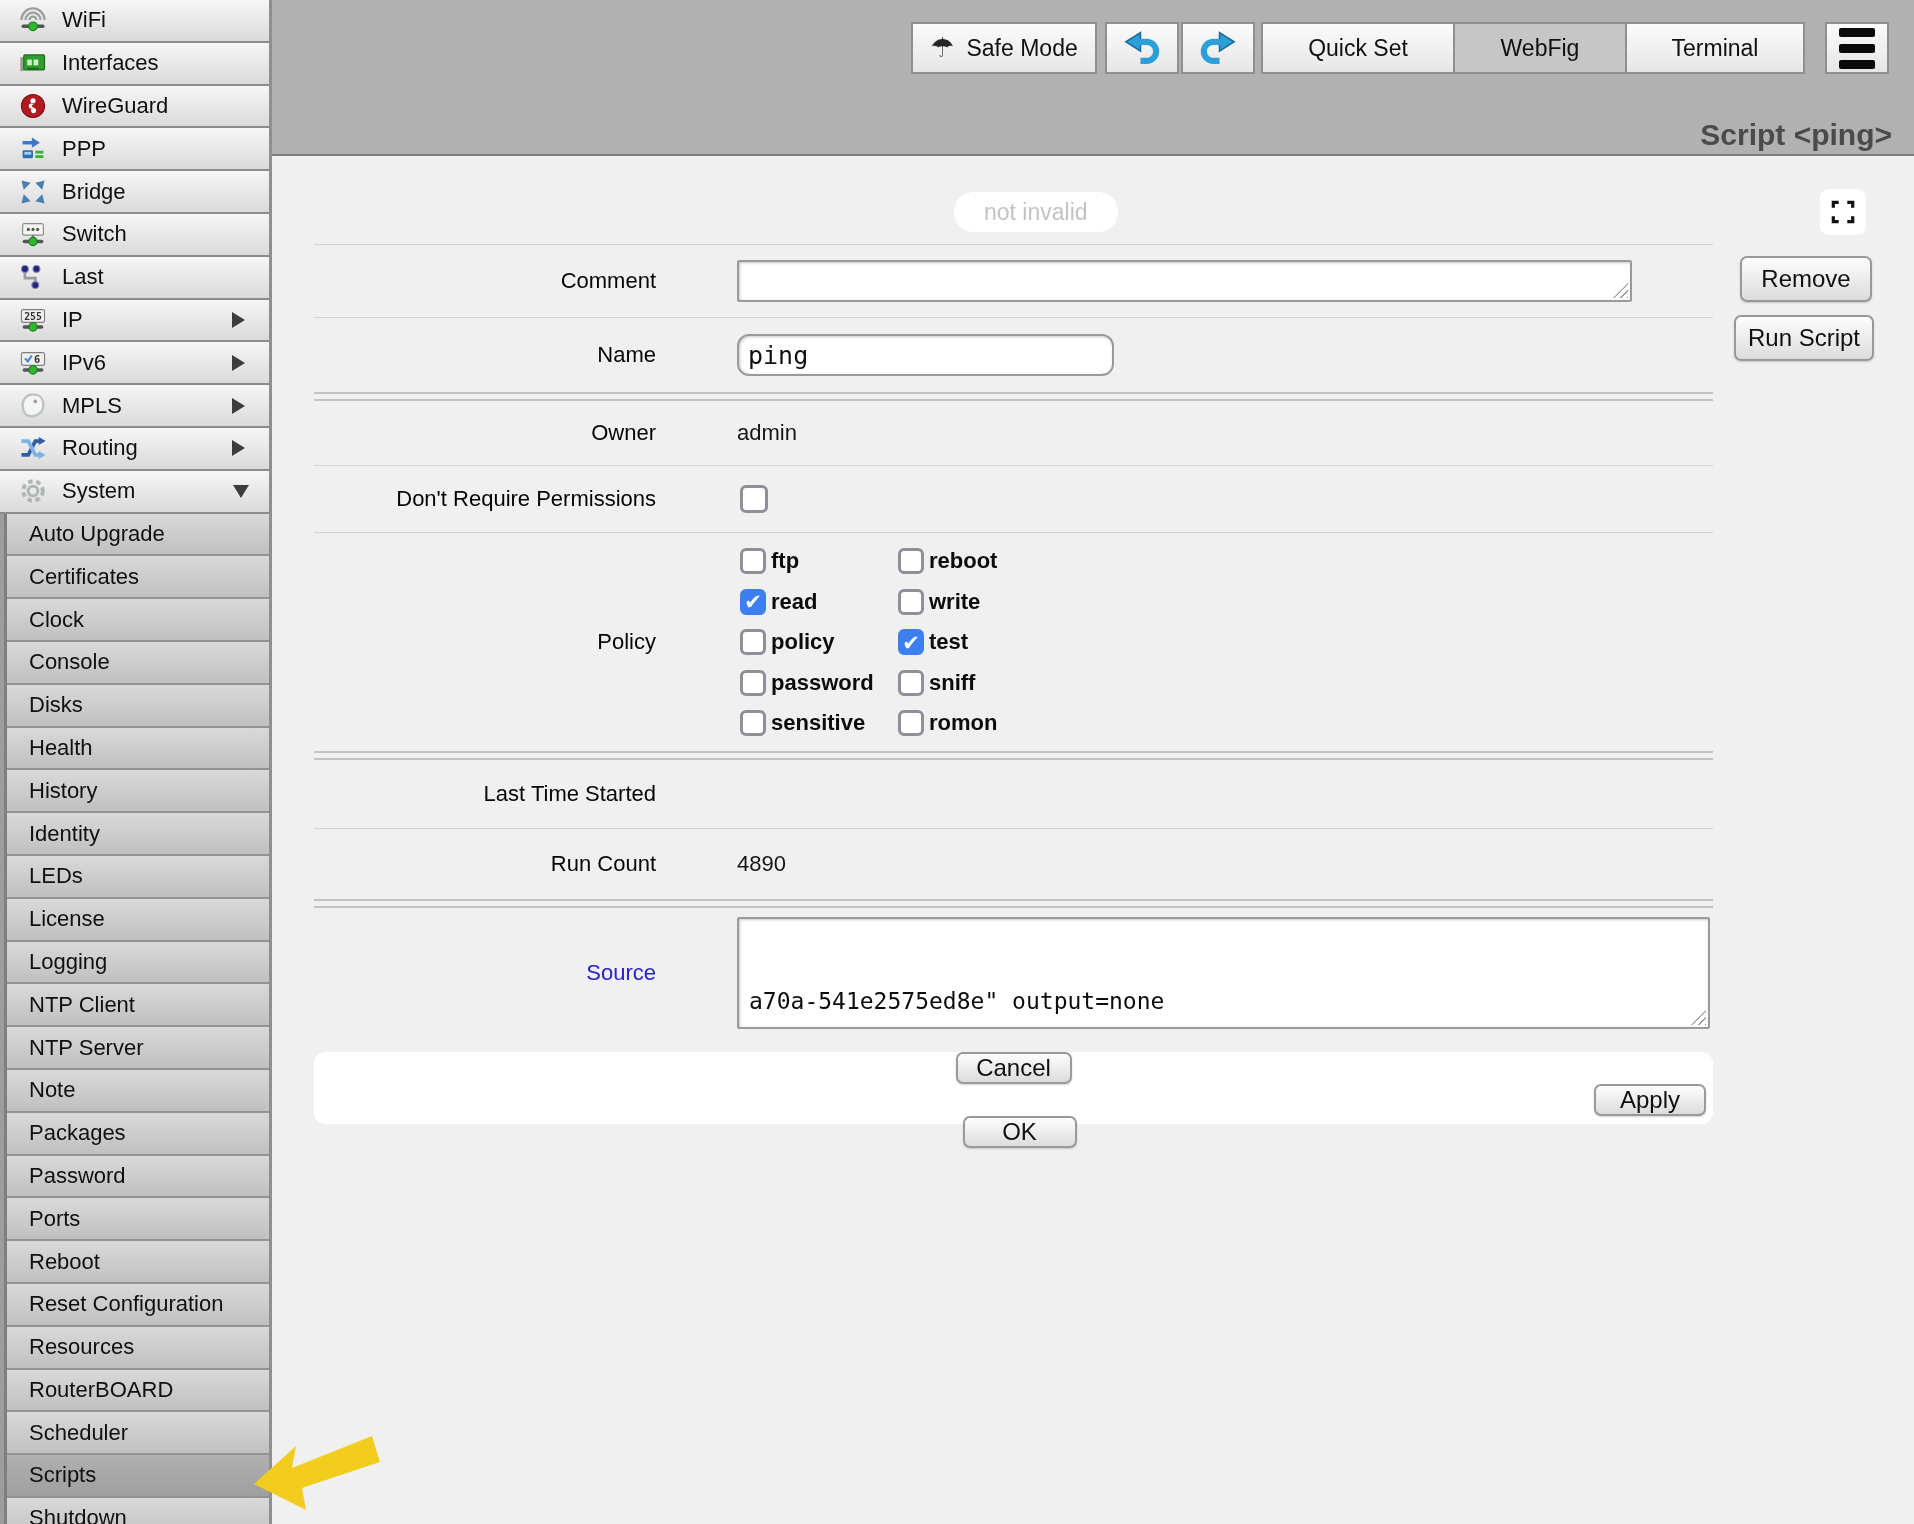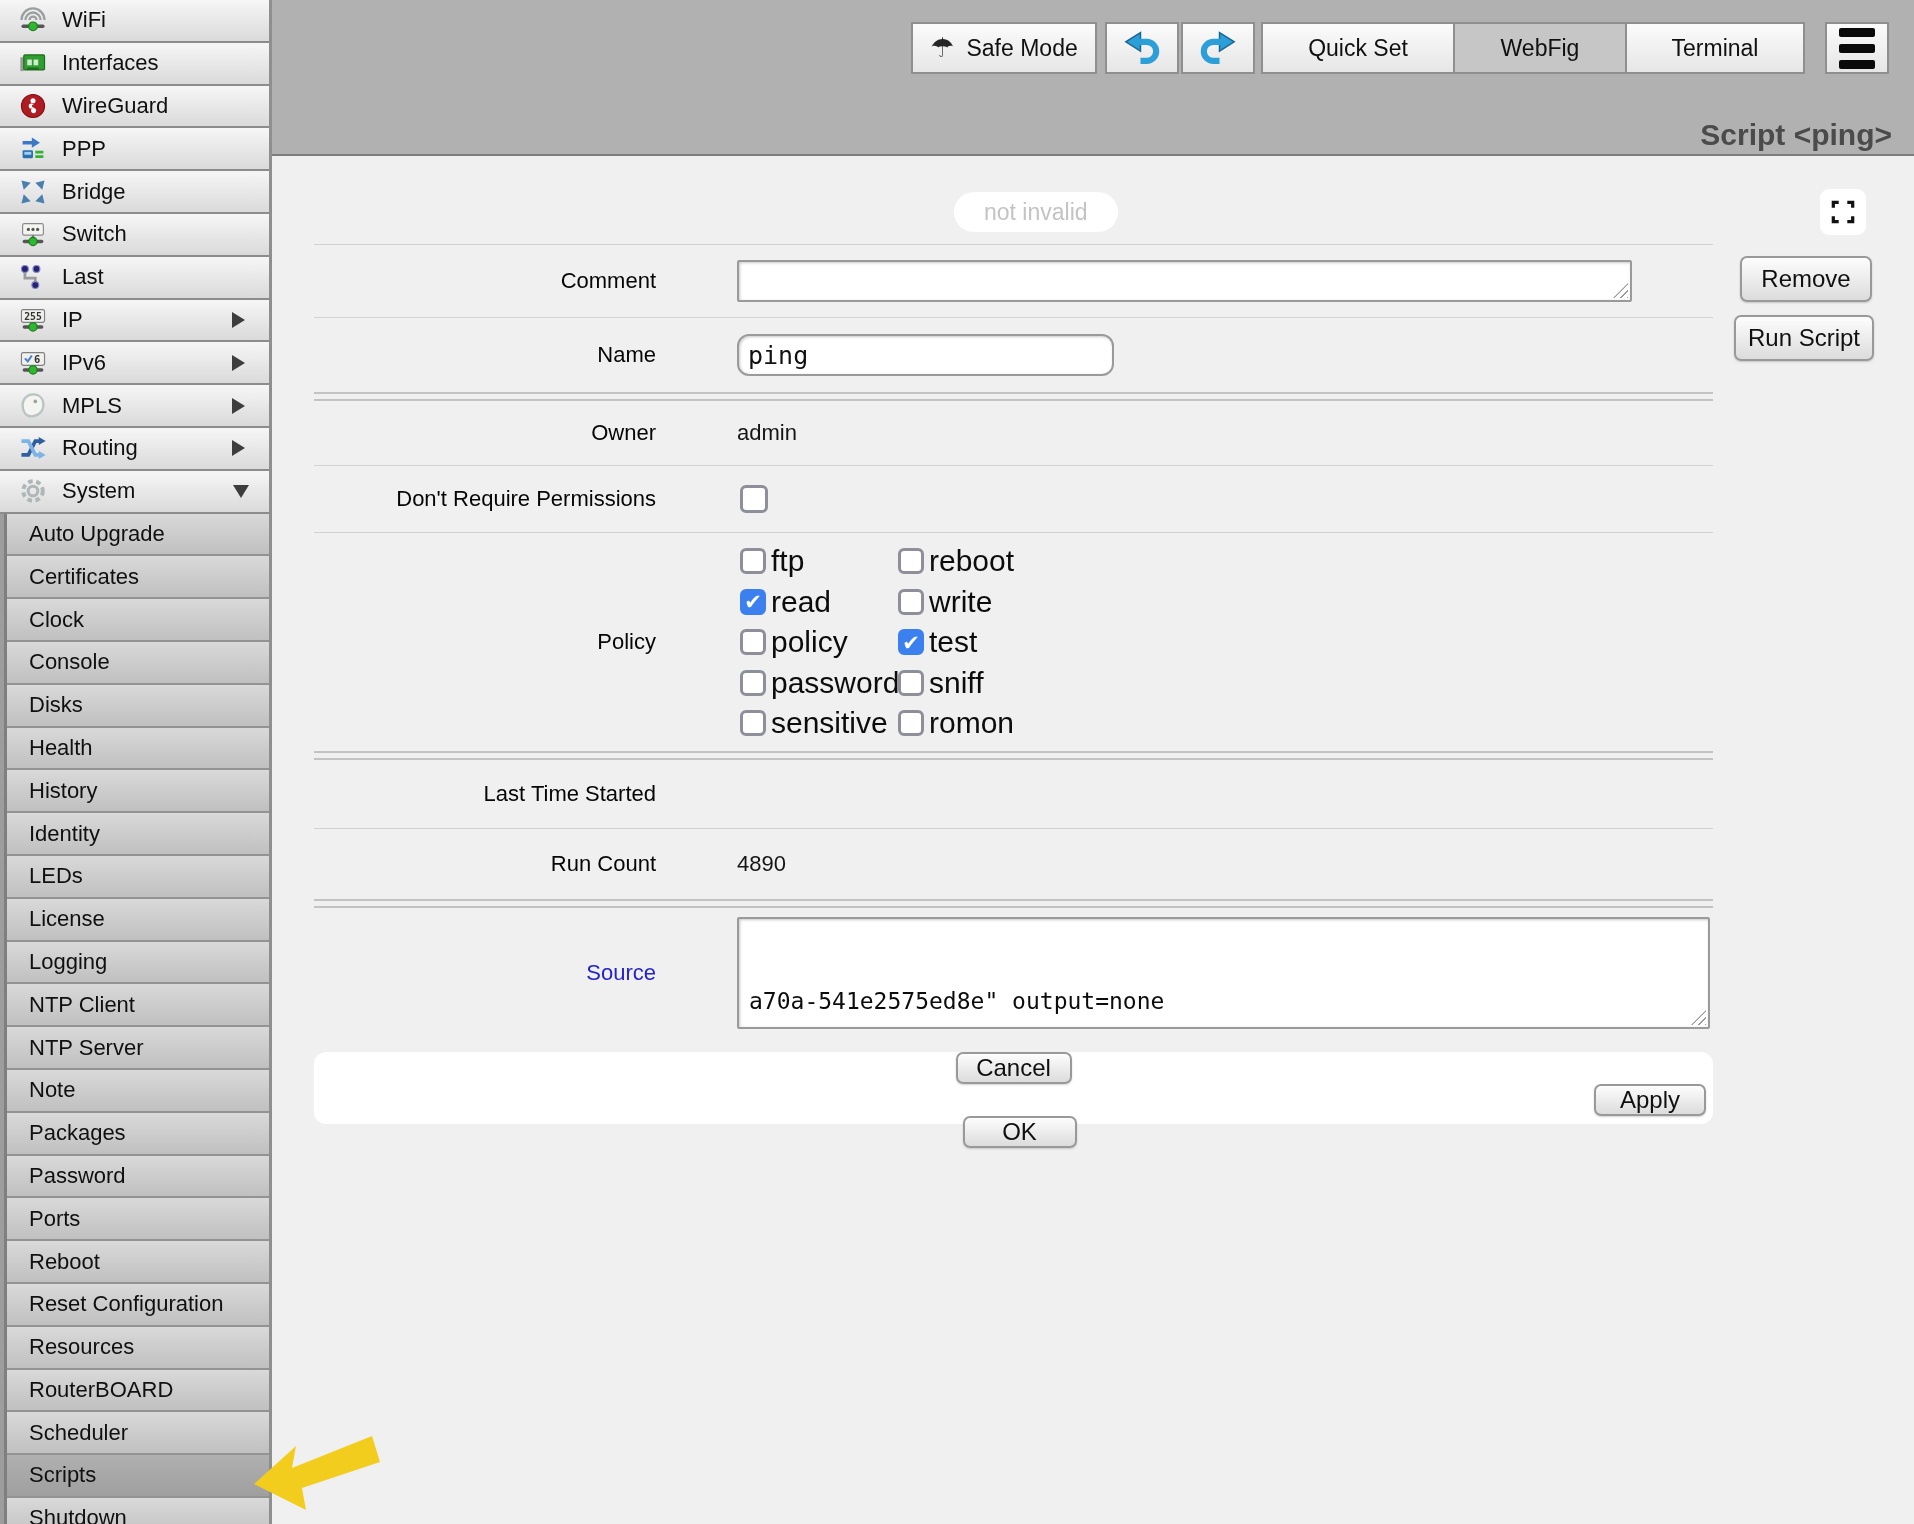--- a/index.html
+++ b/index.html
@@ -74,21 +74,21 @@
   .cb{width:26px;height:26px;box-sizing:border-box;background:#fff;border:3px solid #8f8f9c;
     border-radius:6px;flex:0 0 26px;display:flex;align-items:center;justify-content:center;cursor:pointer;}
   .cb.big{width:28px;height:28px;flex-basis:28px;}
   .cb.checked{background:#3b80ee;border-color:#3b80ee;}
   .cb .mark{display:none;color:#fff;font-size:21px;font-weight:bold;line-height:1;}
   .cb.checked .mark{display:block;}
   .pols{display:flex;align-items:flex-start;}
   .pcol{display:flex;flex-direction:column;}
   .pcol1{margin-left:3px;width:158px;}
   .p-item{display:flex;align-items:center;height:40.5px;}
-  .p-item .plab{font-size:30px;color:#0c0c0c;margin-left:5px;}
+  .p-item .plab{font-size:22px;color:#0c0c0c;margin-left:5px;font-weight:bold;}
   
   .bottom-bar{position:absolute;left:42px;top:894px;width:1399px;height:72px;background:#fff;
     border-radius:12px;display:flex;align-items:center;padding:0 7px;box-sizing:border-box;flex-direction:column;}
   #cancel-btn{width:116px;height:45px;}
   #apply-btn{width:112px;height:45px;margin-left:auto;}
   #ok-btn{width:114px;height:45px;margin-left:12px;}
   .yellow-arrow{position:absolute;left:252px;top:1432px;z-index:20;pointer-events:none;}
 </style>
 </head>
 <body>

